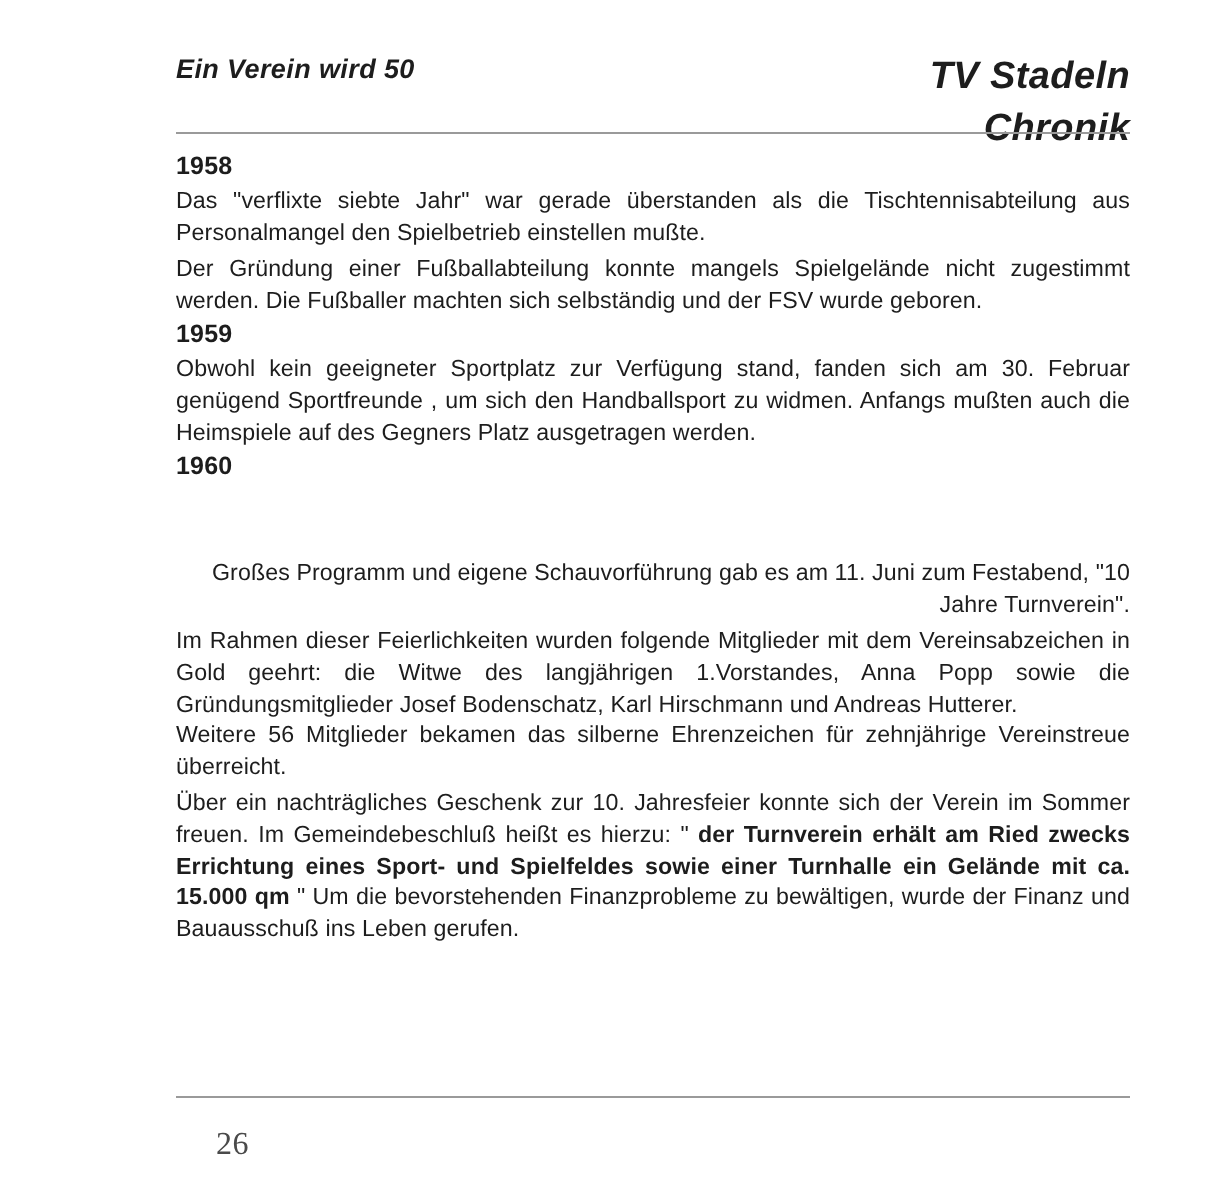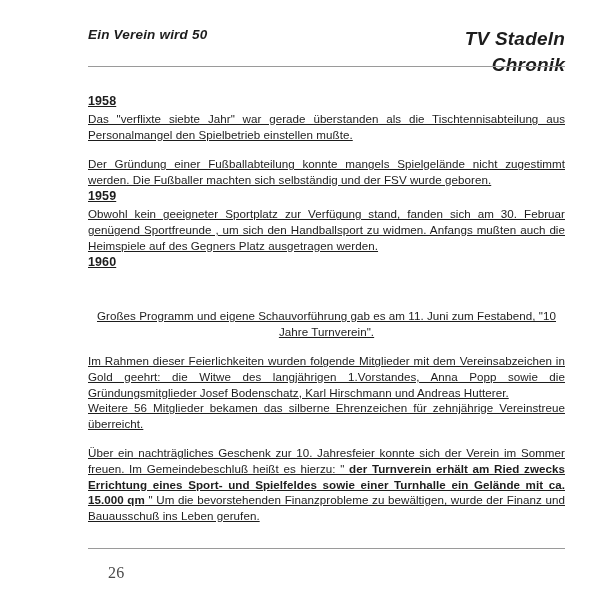--- a/index.html
+++ b/index.html
@@ -59,46 +59,45 @@
     height: 1px;
     background: #9a9a9a;
   }
   .rule-top { top: 66px; }
   .rule-bottom { top: 548px; }
 
   
   .content {
     position: absolute;
     left: 88px;
-    top: 94px;
+    top: 76px;
     width: 477px;
-    text-decoration: underline;
   }
 
   .year {
     font-size: 12.5px;
     font-weight: bold;
     line-height: 1.2;
     margin: 0 0 2px 0;
     letter-spacing: 0.1px;
   }
   .year.spaced { margin-top: 2px; }
 
   p.para {
     margin: 0 0 0 0;
     font-size: 11.6px;
     line-height: 15.6px;
     text-align: justify;
     text-justify: inter-word;
     letter-spacing: 0.05px;
     hyphens: none;
   }
-  p.para.gap { margin-top: 14px; }
+  p.para.gap { margin-top: 3px; }
   p.para.nogap { margin-top: 0; }
-  p.para.lead { text-align: center; margin-top: 38px; }
+  p.para.lead { text-align: right; margin-top: 38px; }
 
   .b { font-weight: bold; }
 
   
   .folio {
     position: absolute;
     left: 108px;
     top: 564px;
     font-family: "Liberation Serif", serif;
     font-size: 16px;

